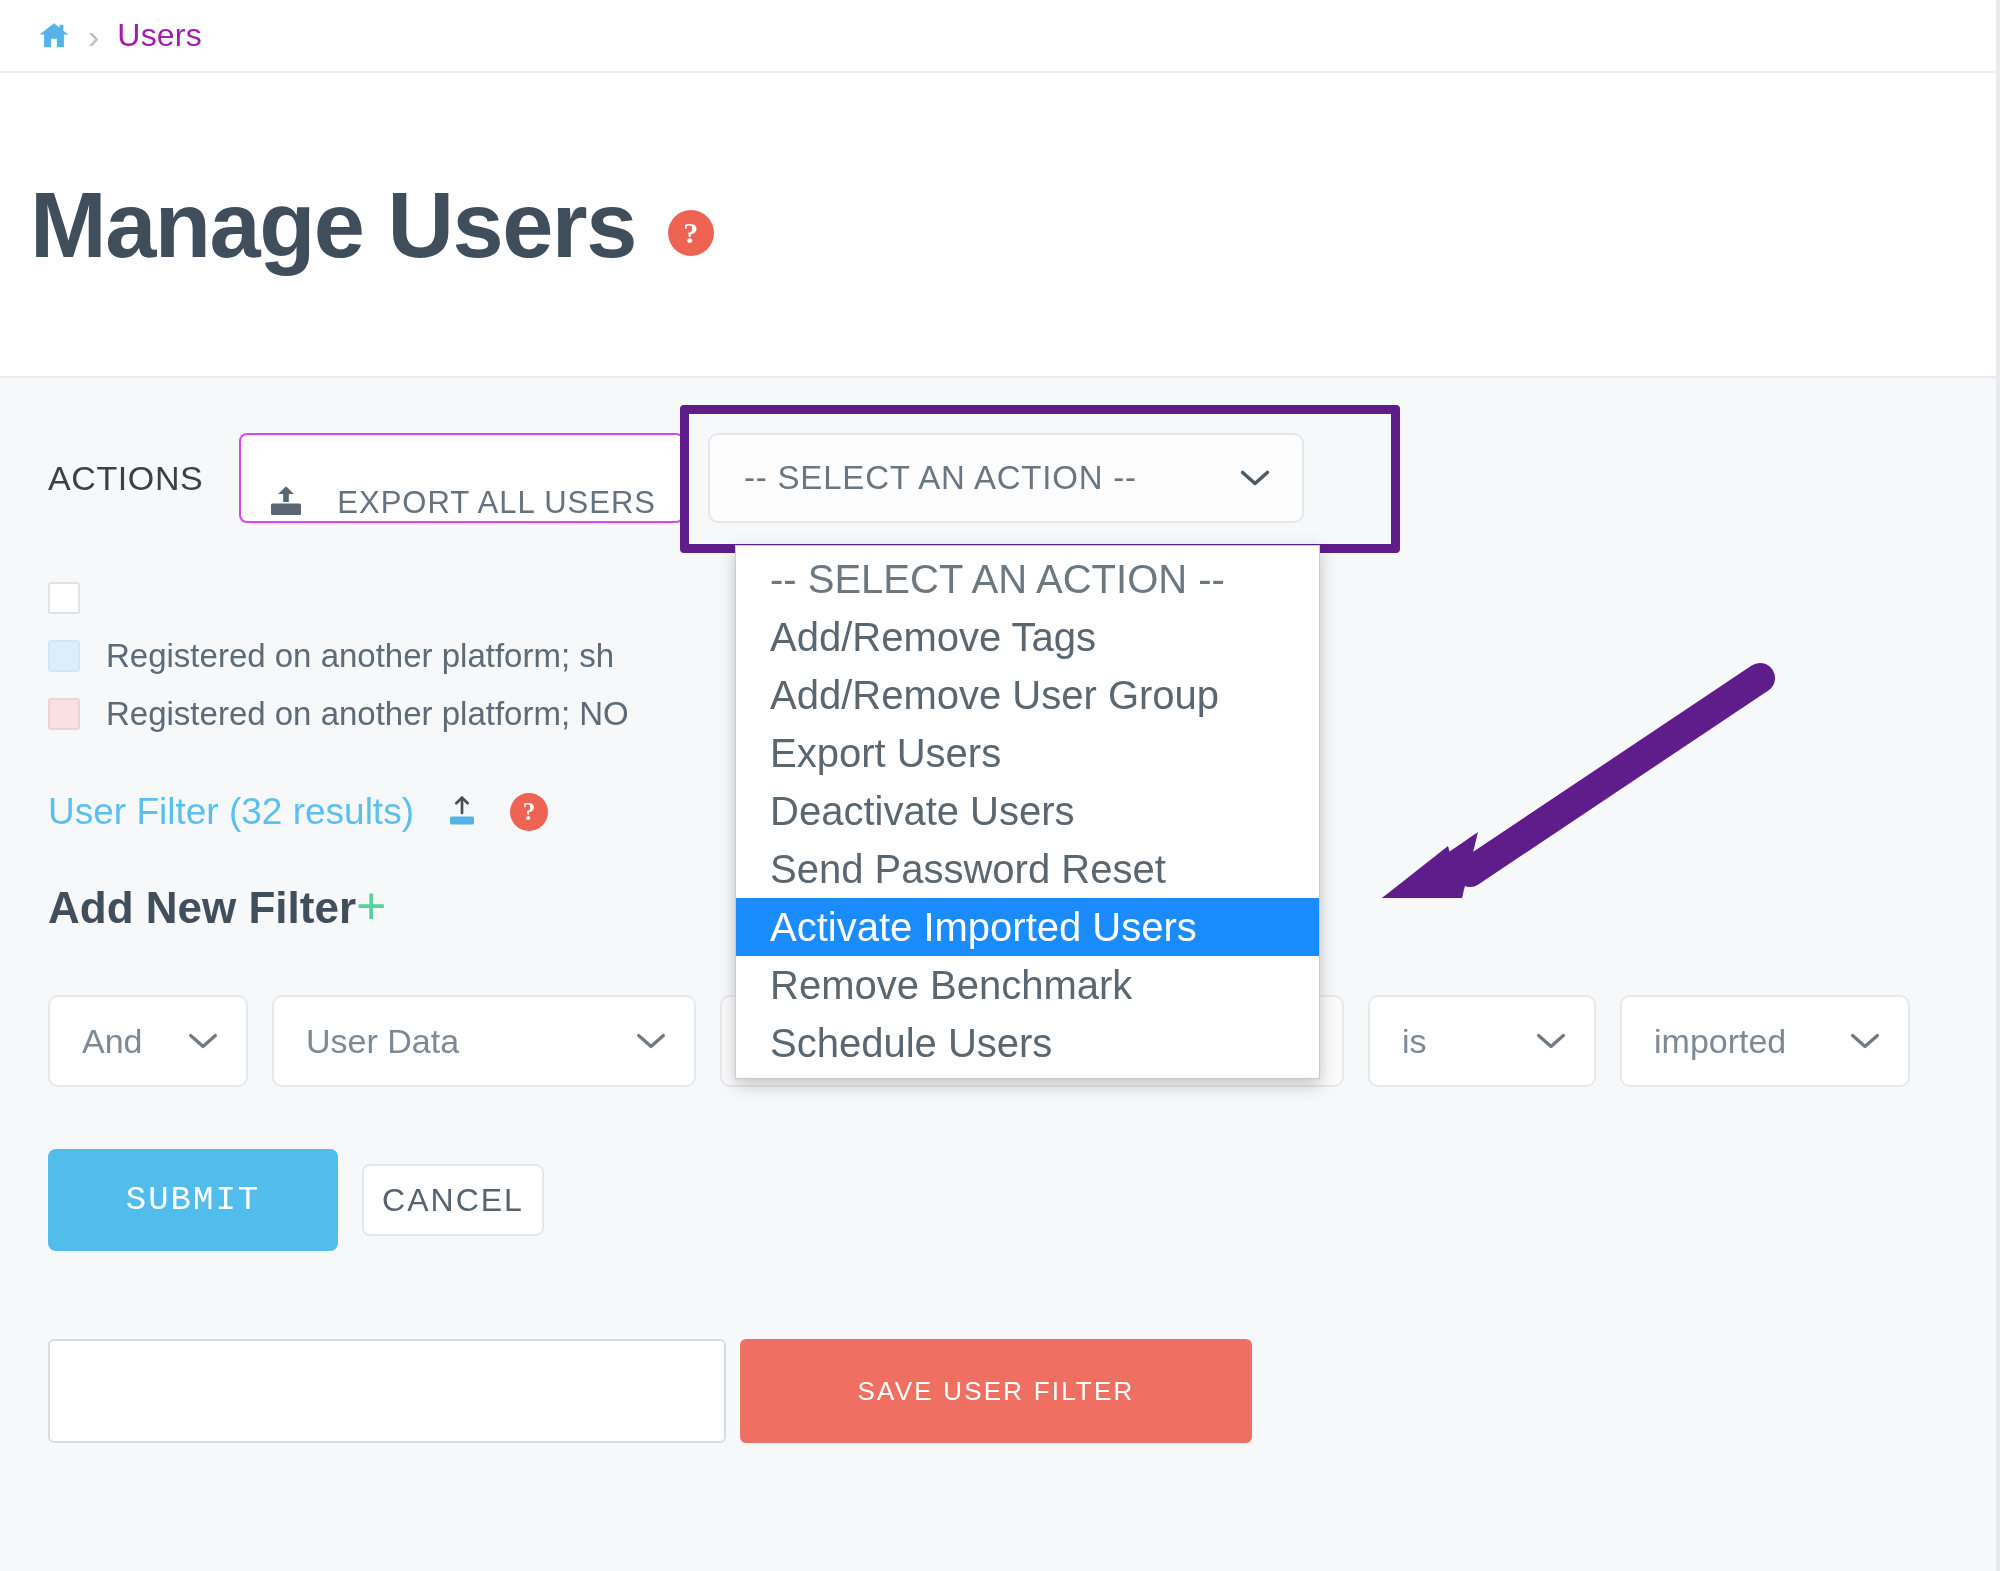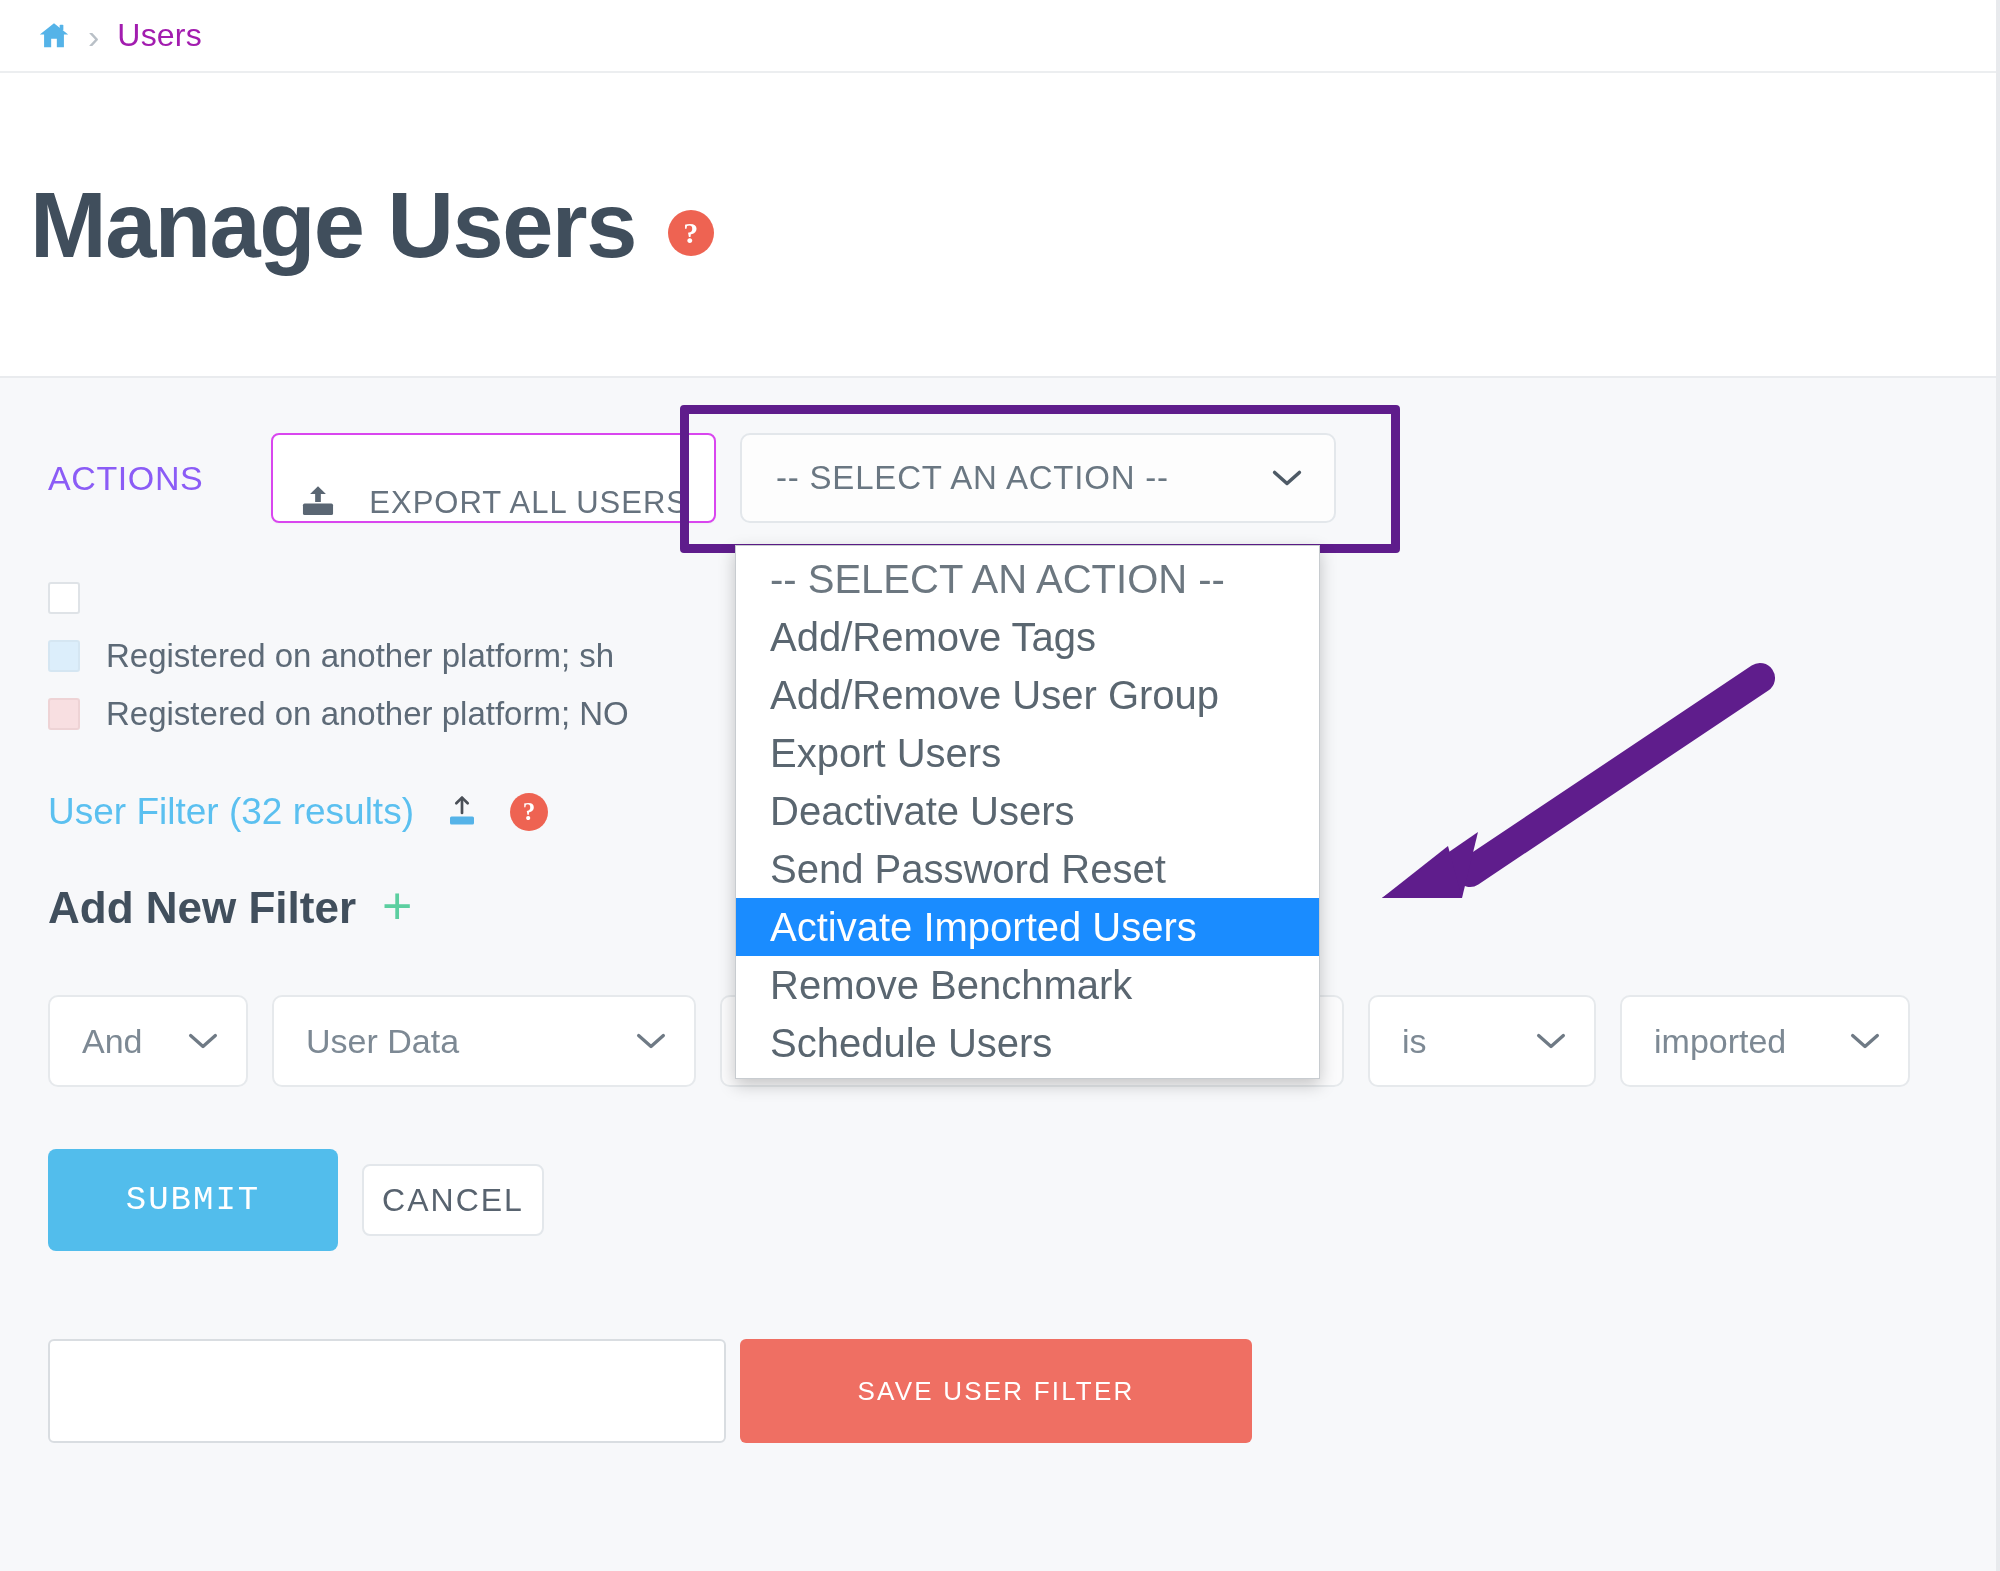--- a/index.html
+++ b/index.html
@@ -76,23 +76,23 @@
   }
 
   
   .actions-row {
     display: flex;
     align-items: center;
     padding-top: 55px;
   }
   .actions-label {
     font-size: 34px;
-    color: #8b5cf6;
+    color: #404040;
     letter-spacing: .6px;
-    margin-right: 68px;
+    margin-right: 36px;
   }
   .export-btn {
     height: 90px;
     background: #ffffff;
     border: 2px solid #d946ef;
     border-radius: 8px;
     display: flex;
     align-items: flex-end;
     padding: 0 26px 0 26px;
     gap: 32px;
@@ -192,21 +192,20 @@
     justify-content: center;
     font-family: "Liberation Serif", serif;
     cursor: pointer;
   }
 
   
   .add-filter-row {
     display: flex;
     align-items: center;
     margin-top: 50px;
-    gap: 26px;
   }
   .add-filter-title {
     font-size: 44px;
     font-weight: 700;
     color: #414f5d;
   }
   .plus-icon {
     font-size: 52px;
     color: #5ccfa0;
     line-height: 1;

